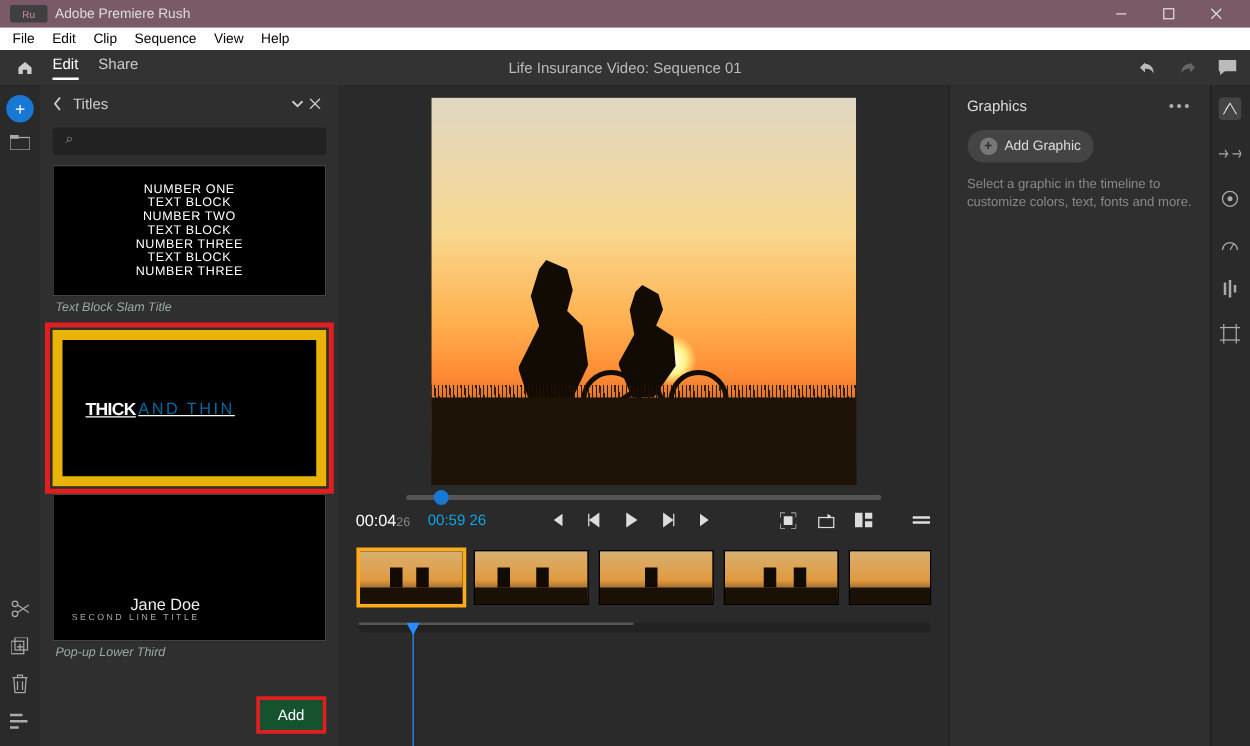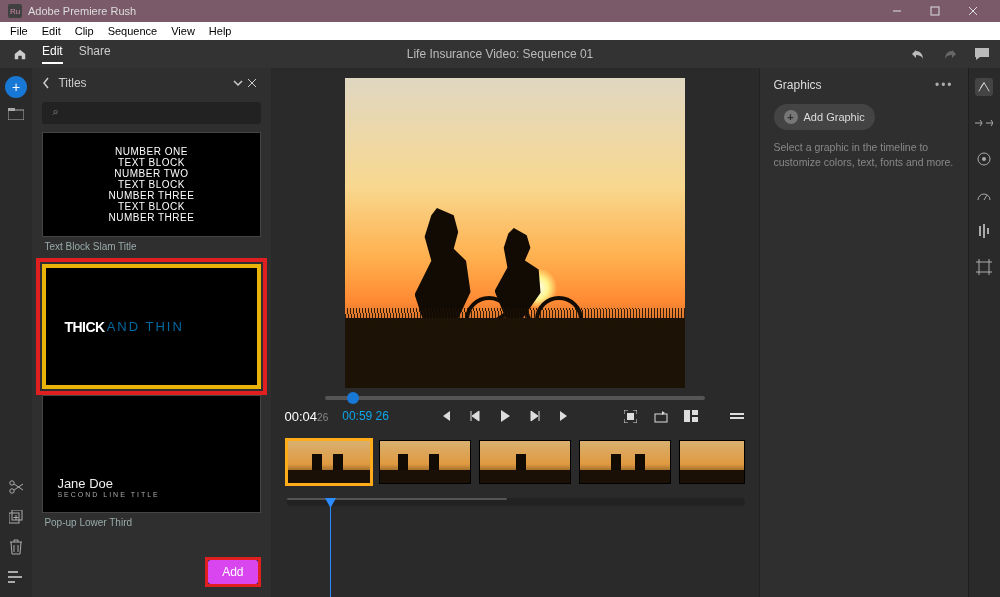--- a/index.html
+++ b/index.html
@@ -1,18 +1,18 @@
 <!DOCTYPE html>
 <html><head>
 <meta charset="utf-8">
 <style>
 * { margin: 0; padding: 0; box-sizing: border-box; font-family: -apple-system, "Segoe UI", sans-serif; }
 body { background: #2a2a2a; color: #ccc; width: 1000px; height: 597px; overflow: hidden; display: flex; flex-direction: column; }
 .titlebar { background: #7a5a68; height: 22px; display: flex; align-items: center; padding: 0 8px; color: #ddd; font-size: 11px; }
-.titlebar .logo { width: 14px; height: 14px; background: #404040; border-radius: 2px; margin-right: 6px; display:flex; align-items:center; justify-content:center; font-size:8px; color:#c8a; }
+.titlebar .logo { width: 30px; height: 14px; background: #404040; border-radius: 2px; margin-right: 6px; display:flex; align-items:center; justify-content:center; font-size:8px; color:#c8a; }
 .titlebar .spacer { flex: 1; }
 .titlebar .wbtn { width: 38px; height:22px; display:flex; align-items:center; justify-content:center; color:#ddd; }
 .menubar { background: #fff; height: 18px; display: flex; align-items: center; font-size: 11px; color: #000; padding: 0 4px; gap: 2px; }
 .menubar .mitem { padding: 1px 6px; }
 .subbar { background: #333; height: 28px; display: flex; align-items: center; padding: 0 10px; font-size: 12px; color: #ccc; }
 .subbar .home { width: 20px; display:flex; justify-content:center; }
 .subbar .tabs { display:flex; gap: 16px; margin-left: 12px; }
 .subbar .tab { padding-bottom: 4px; }
 .subbar .tab.active { color:#fff; border-bottom: 2px solid #fff; }
 .subbar .doctitle { position:absolute; left:50%; transform:translateX(-50%); color:#bbb; font-size:12px; }
@@ -28,33 +28,33 @@
 .tp-head .label { flex:1; text-align:left; }
 .tp-head .chev { width:14px; margin-left:4px; }
 .tp-head .close { width:14px; text-align:right; }
 .searchwrap { padding: 4px 10px 8px; }
 .search { width:100%; height:22px; background:#222; border:none; border-radius:3px; color:#ccc; padding:0 24px 0 8px; font-size:11px; }
 .searchbox { position:relative; }
 .searchbox .mag { position:absolute; left:10px; top:3px; color:#888; font-size:11px; pointer-events:none;}
 .thumbs { flex:1; overflow:auto; padding: 0 10px; }
 .thumb { margin-bottom: 6px; }
 .thumb .preview { width:100%; height:105px; background:#000; border:1px solid #444; display:flex; flex-direction:column; align-items:center; justify-content:center; color:#fff; }
-.thumb .caption { font-size:10px; color:#9aa; padding:4px 2px 6px; }
+.thumb .caption { font-size:10px; color:#9aa; padding:4px 2px 6px;font-style:italic; }
 .thumb.selected  { outline: 4px solid #e02020; outline-offset: 2px;}
-.thumb.selected .preview { border:4px solid #eab308; }
+.thumb.selected .preview { border:8px solid #eab308;text-decoration:underline; }
 .slam { font-family: Impact, sans-serif; font-size:10px; line-height:11px; text-align:center; letter-spacing:0.5px; }
 .tat { display:flex; align-items:center; }
 .tat .thick { font-weight:800; font-size:14px; letter-spacing:-0.5px;}
 .tat .thin  { font-weight:200; font-size:13px; color:#0369a1; letter-spacing:2px; margin-left:2px;}
 .janedoe { padding-left:14px; font-family: Georgia, serif; }
-.janedoe .n { font-size:13px; color:#eee; }
+.janedoe .n { font-size:13px; color:#eee;margin-left:47px; }
 .janedoe .s { font-size:7px; color:#aaa; letter-spacing:2px; text-transform:uppercase; }
 .addrow { padding: 6px 10px 10px; display:flex; justify-content:flex-end; }
 .addbtn-wrap { border: 3px solid #e02020; padding:0; }
-.addbtn { background:#d946ef; color:#fff; border:none; font-size:12px; padding:5px 14px; border-radius:3px; }
+.addbtn { background:#14532d; color:#fff; border:none; font-size:12px; padding:5px 14px; border-radius:3px; }
 .center { flex:1; display:flex; flex-direction:column; background:#2a2a2a; padding: 10px 14px 6px; }
 .monitor { width: 340px; height: 310px; margin: 0 auto 8px; background:#000; position:relative; overflow:hidden; }
 .sky { position:absolute; inset:0; background: linear-gradient(to bottom, #e0d7c2 0%, #f8d88f 35%, #ffb04e 58%, #ff8a34 72%, #4a2a12 100%);}
 .sun { position:absolute; width:40px; height:40px; background:radial-gradient(circle,#fff 0%, #fff48a 40%, rgba(255,200,80,0) 72%); border-radius:50%; left:172px; top:190px;}
 .grass { position:absolute; left:0; right:0; bottom:0; height:70px; background:#1c1205;}
 .grass::before { content:""; position:absolute; inset:-10px 0 60px 0; background:repeating-linear-gradient(88deg, rgba(30,18,5,.9) 0 1px, transparent 1px 3px);}
 .sil { position:absolute; background:#120b04;}
 .adult { width:56px; height:120px; left:70px; top:130px; clip-path: polygon(40% 0, 70% 6%, 78% 20%, 70% 34%, 92% 44%, 100% 70%, 70% 100%, 20% 100%, 0 72%, 30% 44%, 18% 24%, 30% 6%);}
 .kid { width:46px; height:90px; left:150px; top:150px; clip-path: polygon(42% 0, 70% 8%, 78% 22%, 66% 36%, 96% 46%, 100% 72%, 62% 100%, 24% 100%, 0 70%, 28% 44%, 20% 22%, 30% 6%);}
 .bike { position:absolute; left:120px; top:218px; }

